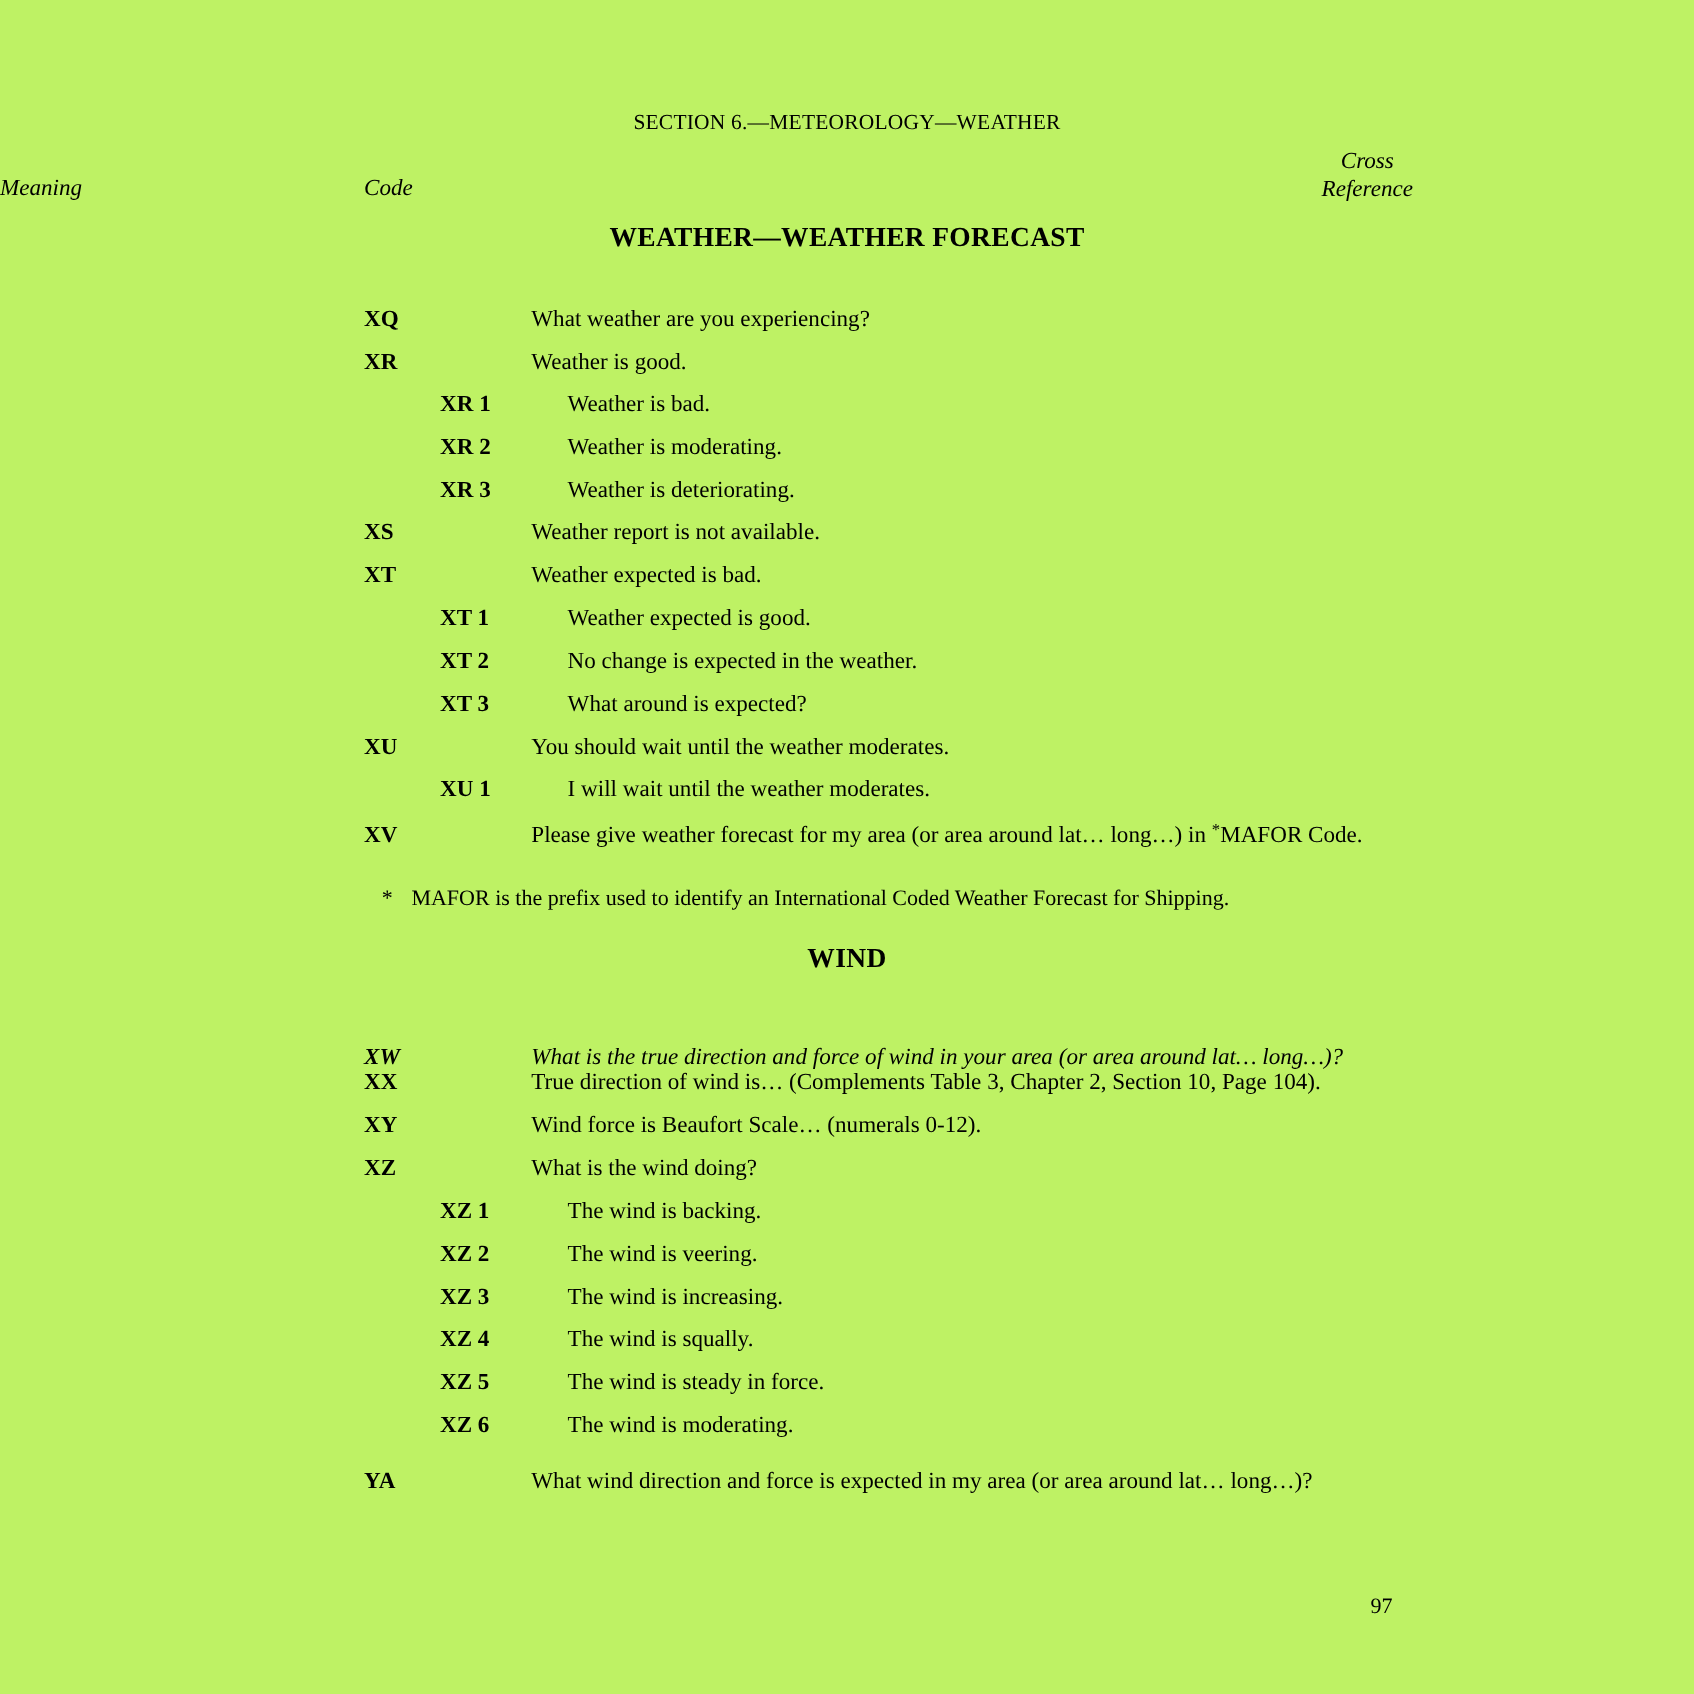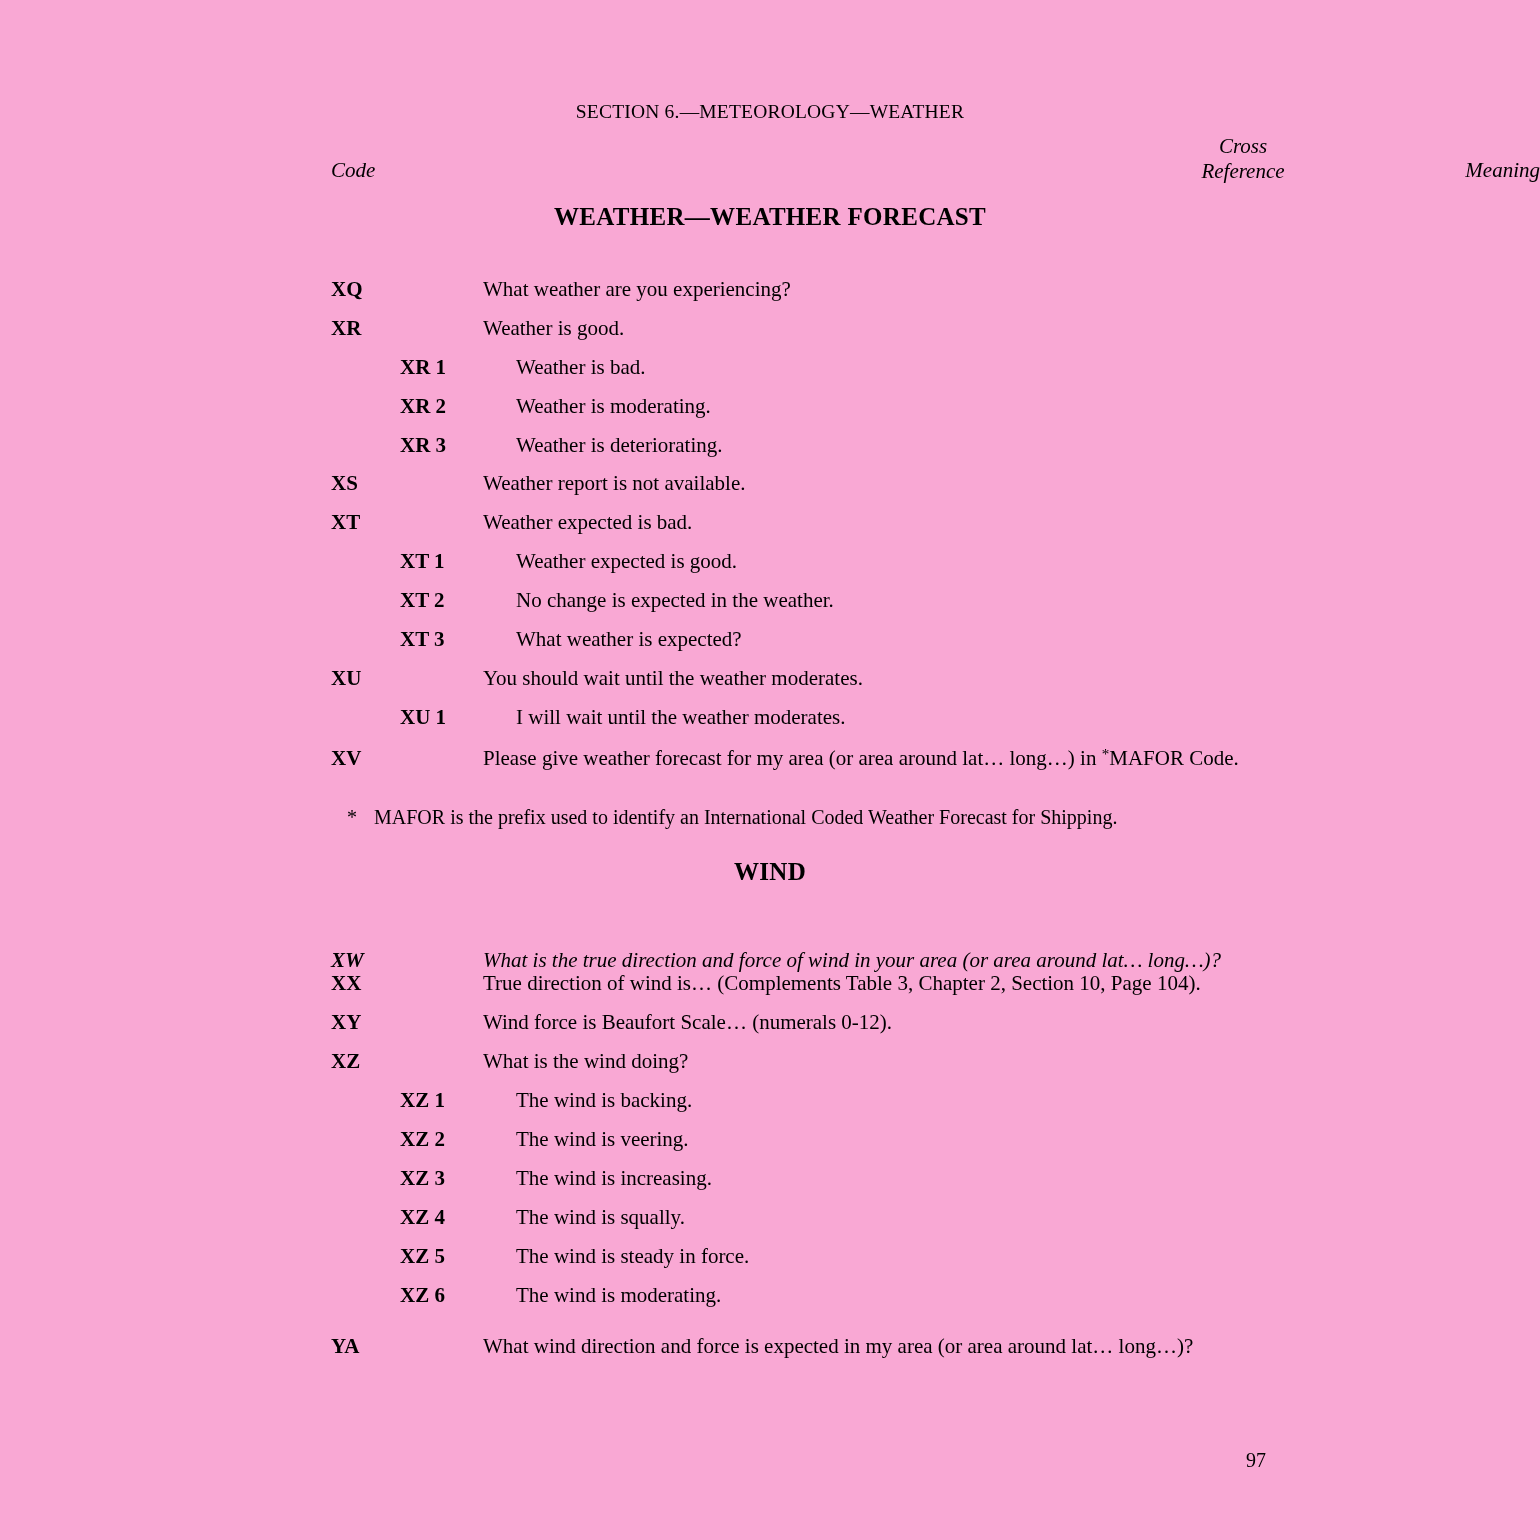--- a/index.html
+++ b/index.html
@@ -4,21 +4,21 @@
 <style>
   html, body {
     margin: 0;
     padding: 0;
     background: #ffffff;
   }
   .page {
     position: relative;
     width: 1540px;
     height: 1540px;
-    background: #f9a8d4;
+    background: #bef264;
     font-family: "Liberation Serif", "DejaVu Serif", serif;
     color: #000000;
     overflow: hidden;
   }
 
   
   .running-head {
     position: absolute;
     left: 0;
     top: 101px;
@@ -34,21 +34,21 @@
     left: 331px;
     top: 158px;
     font-size: 21px;
     font-style: italic;
   }
   .col-head-meaning {
     position: absolute;
     left: 0px;
     top: 158px;
     width: 1540px;
-    text-align: right;
+    text-align: left;
     font-size: 21px;
     font-style: italic;
   }
   .col-head-xref {
     position: absolute;
     left: 1143px;
     top: 134px;
     width: 200px;
     text-align: center;
     font-size: 21px;
@@ -174,21 +174,21 @@
       <div class="entry lvl1" style="top: 549px; text-decoration: underline;">
         <span class="code">XT 1</span>
         <span class="meaning">Weather expected is good.</span>
       </div>
       <div class="entry lvl1" style="top: 588px;">
         <span class="code">XT 2</span>
         <span class="meaning">No change is expected in the weather.</span>
       </div>
       <div class="entry lvl1" style="top: 627px;">
         <span class="code">XT 3</span>
-        <span class="meaning">What weather is expected?</span>
+        <span class="meaning">What around is expected?</span>
       </div>
       <div class="entry lvl0" style="top: 666px;">
         <span class="code">XU</span>
         <span class="meaning">You should wait until the weather moderates.</span>
       </div>
       <div class="entry lvl1" style="top: 705px;">
         <span class="code">XU 1</span>
         <span class="meaning">I will wait until the weather moderates.</span>
       </div>
       <div class="entry lvl0" style="top: 746px;">

